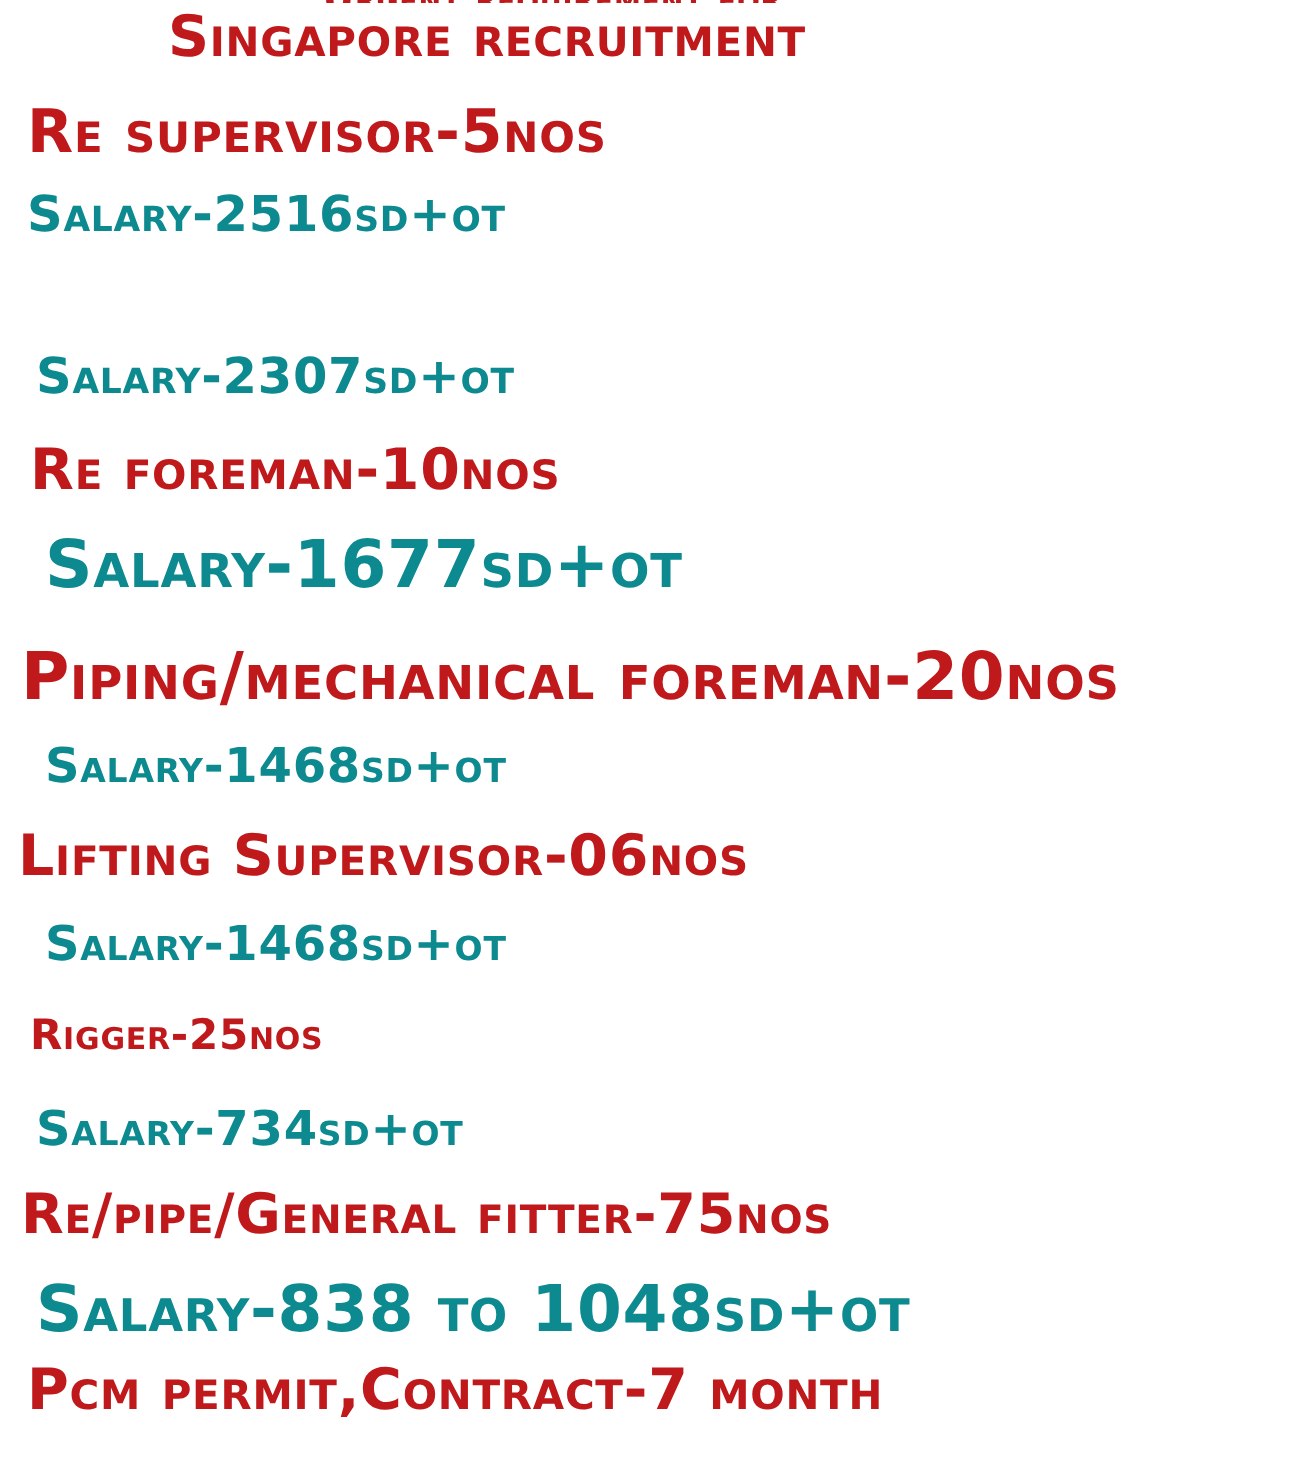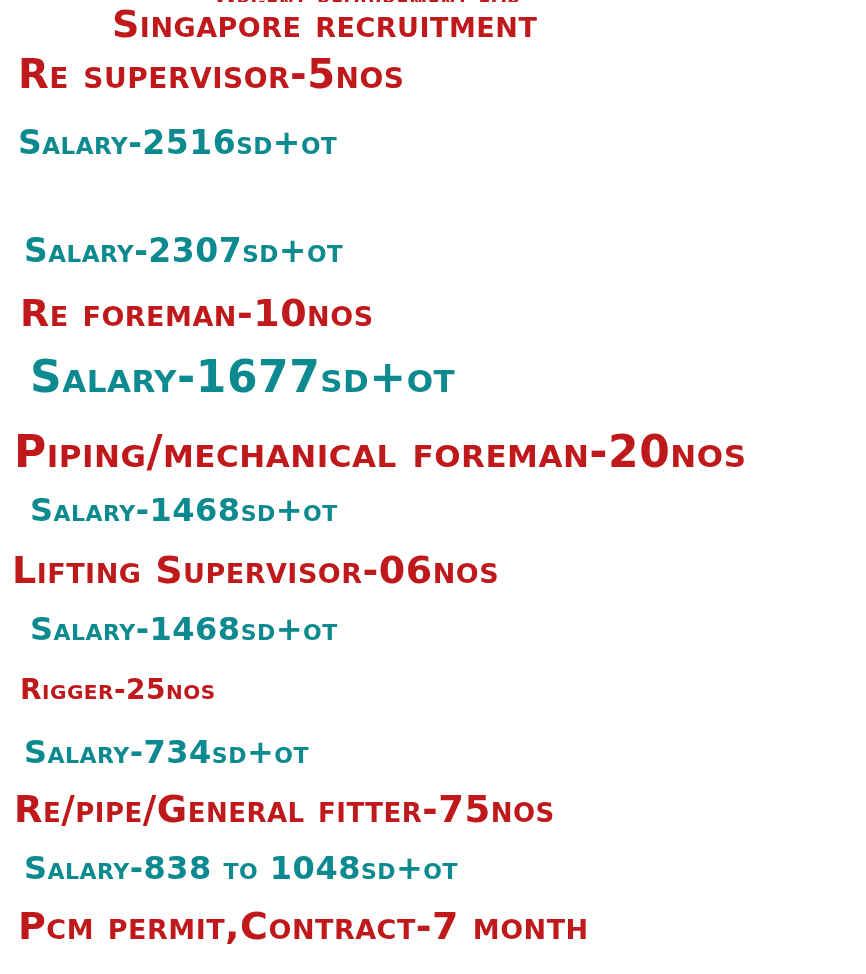--- a/index.html
+++ b/index.html
@@ -41,21 +41,21 @@
 </style>
 </head>
 <body>
 
 <div id="poster">
 
   <div class="line red clipped-top" style="left:215px; top:-14px; font-size:26px; width:440px; height:16px; color:#c0191c;">Urgent requirement for</div>
 
   <div class="line red" style="left:112px; top:5px; font-size:38px;">Singapore recruitment</div>
 
-  <div class="line red" style="left:18px; top:54px; font-size:40px;">Re supervisor-5nos</div>
+  <div class="line red" style="left:18px; top:68px; font-size:40px;">Re supervisor-5nos</div>
 
   <div class="line teal" style="left:18px; top:110px; font-size:33px;margin-top:16px;">Salary-2516sd+ot</div>
 
 
   <div class="line teal" style="left:24px; top:234px; font-size:33px;">Salary-2307sd+ot</div>
 
   <div class="line red" style="left:20px; top:294px; font-size:38px;">Re foreman-10nos</div>
 
   <div class="line teal" style="left:30px; top:355px; font-size:44px;">Salary-1677sd+ot</div>
 
@@ -66,17 +66,17 @@
   <div class="line red" style="left:12px; top:551px; font-size:38px;">Lifting Supervisor-06nos</div>
 
   <div class="line teal" style="left:30px; top:613px; font-size:32px;">Salary-1468sd+ot</div>
 
   <div class="line red" style="left:20px; top:676px; font-size:28px;">Rigger-25nos</div>
 
   <div class="line teal" style="left:24px; top:736px; font-size:32px;">Salary-734sd+ot</div>
 
   <div class="line red" style="left:14px; top:791px; font-size:37px;">Re/pipe/General fitter-75nos</div>
 
-  <div class="line teal" style="left:24px; top:852px; font-size:32px;">Salary-838 to 1048sd+ot</div>
+  <div class="line teal" style="left:24px; top:852px; font-size:43px;">Salary-838 to 1048sd+ot</div>
 
   <div class="line red" style="left:18px; top:907px; font-size:38px;">Pcm permit,Contract-7 month</div>
 
 </div>
 
 </body></html>

